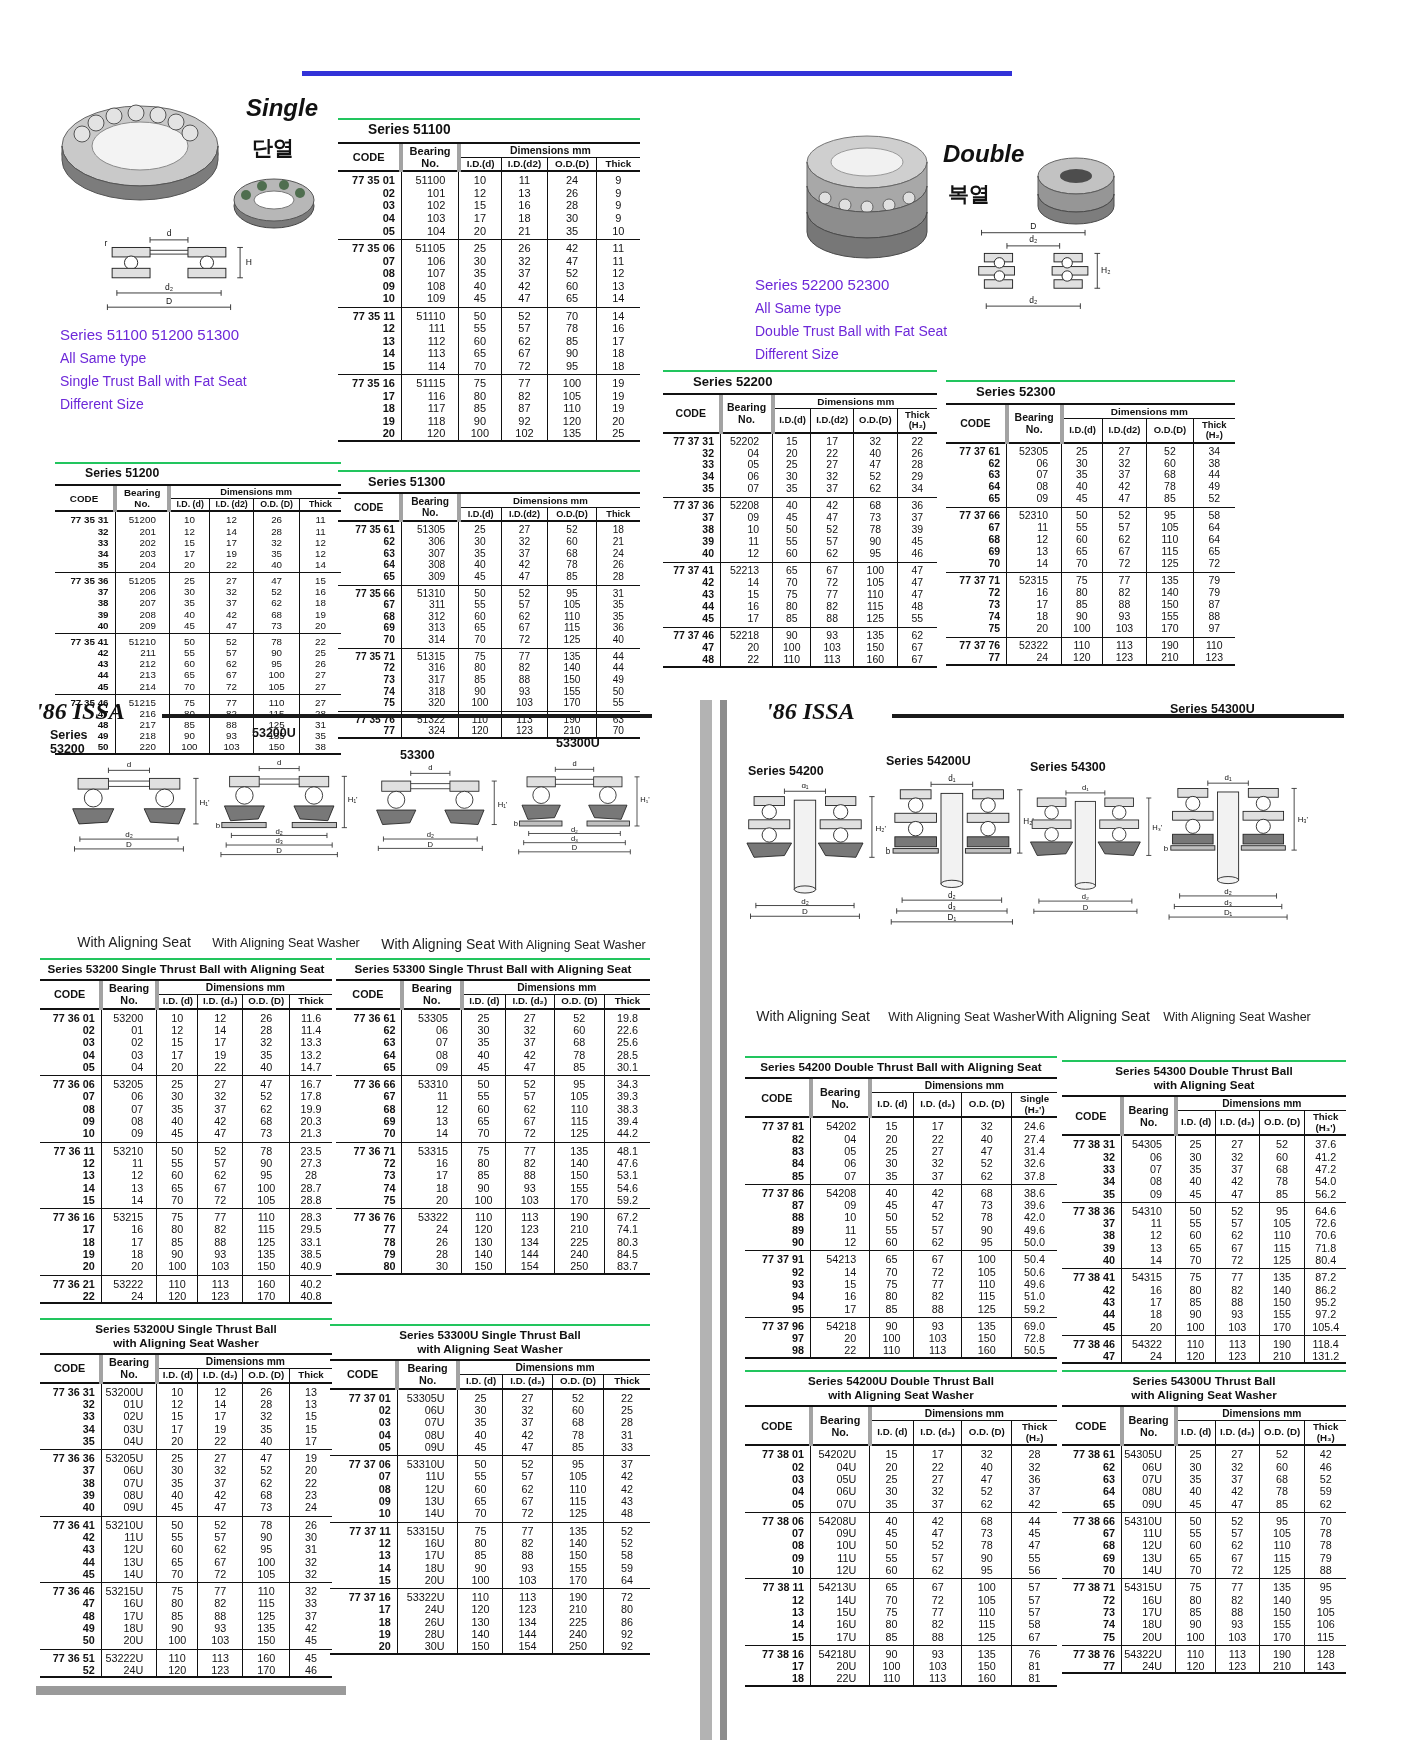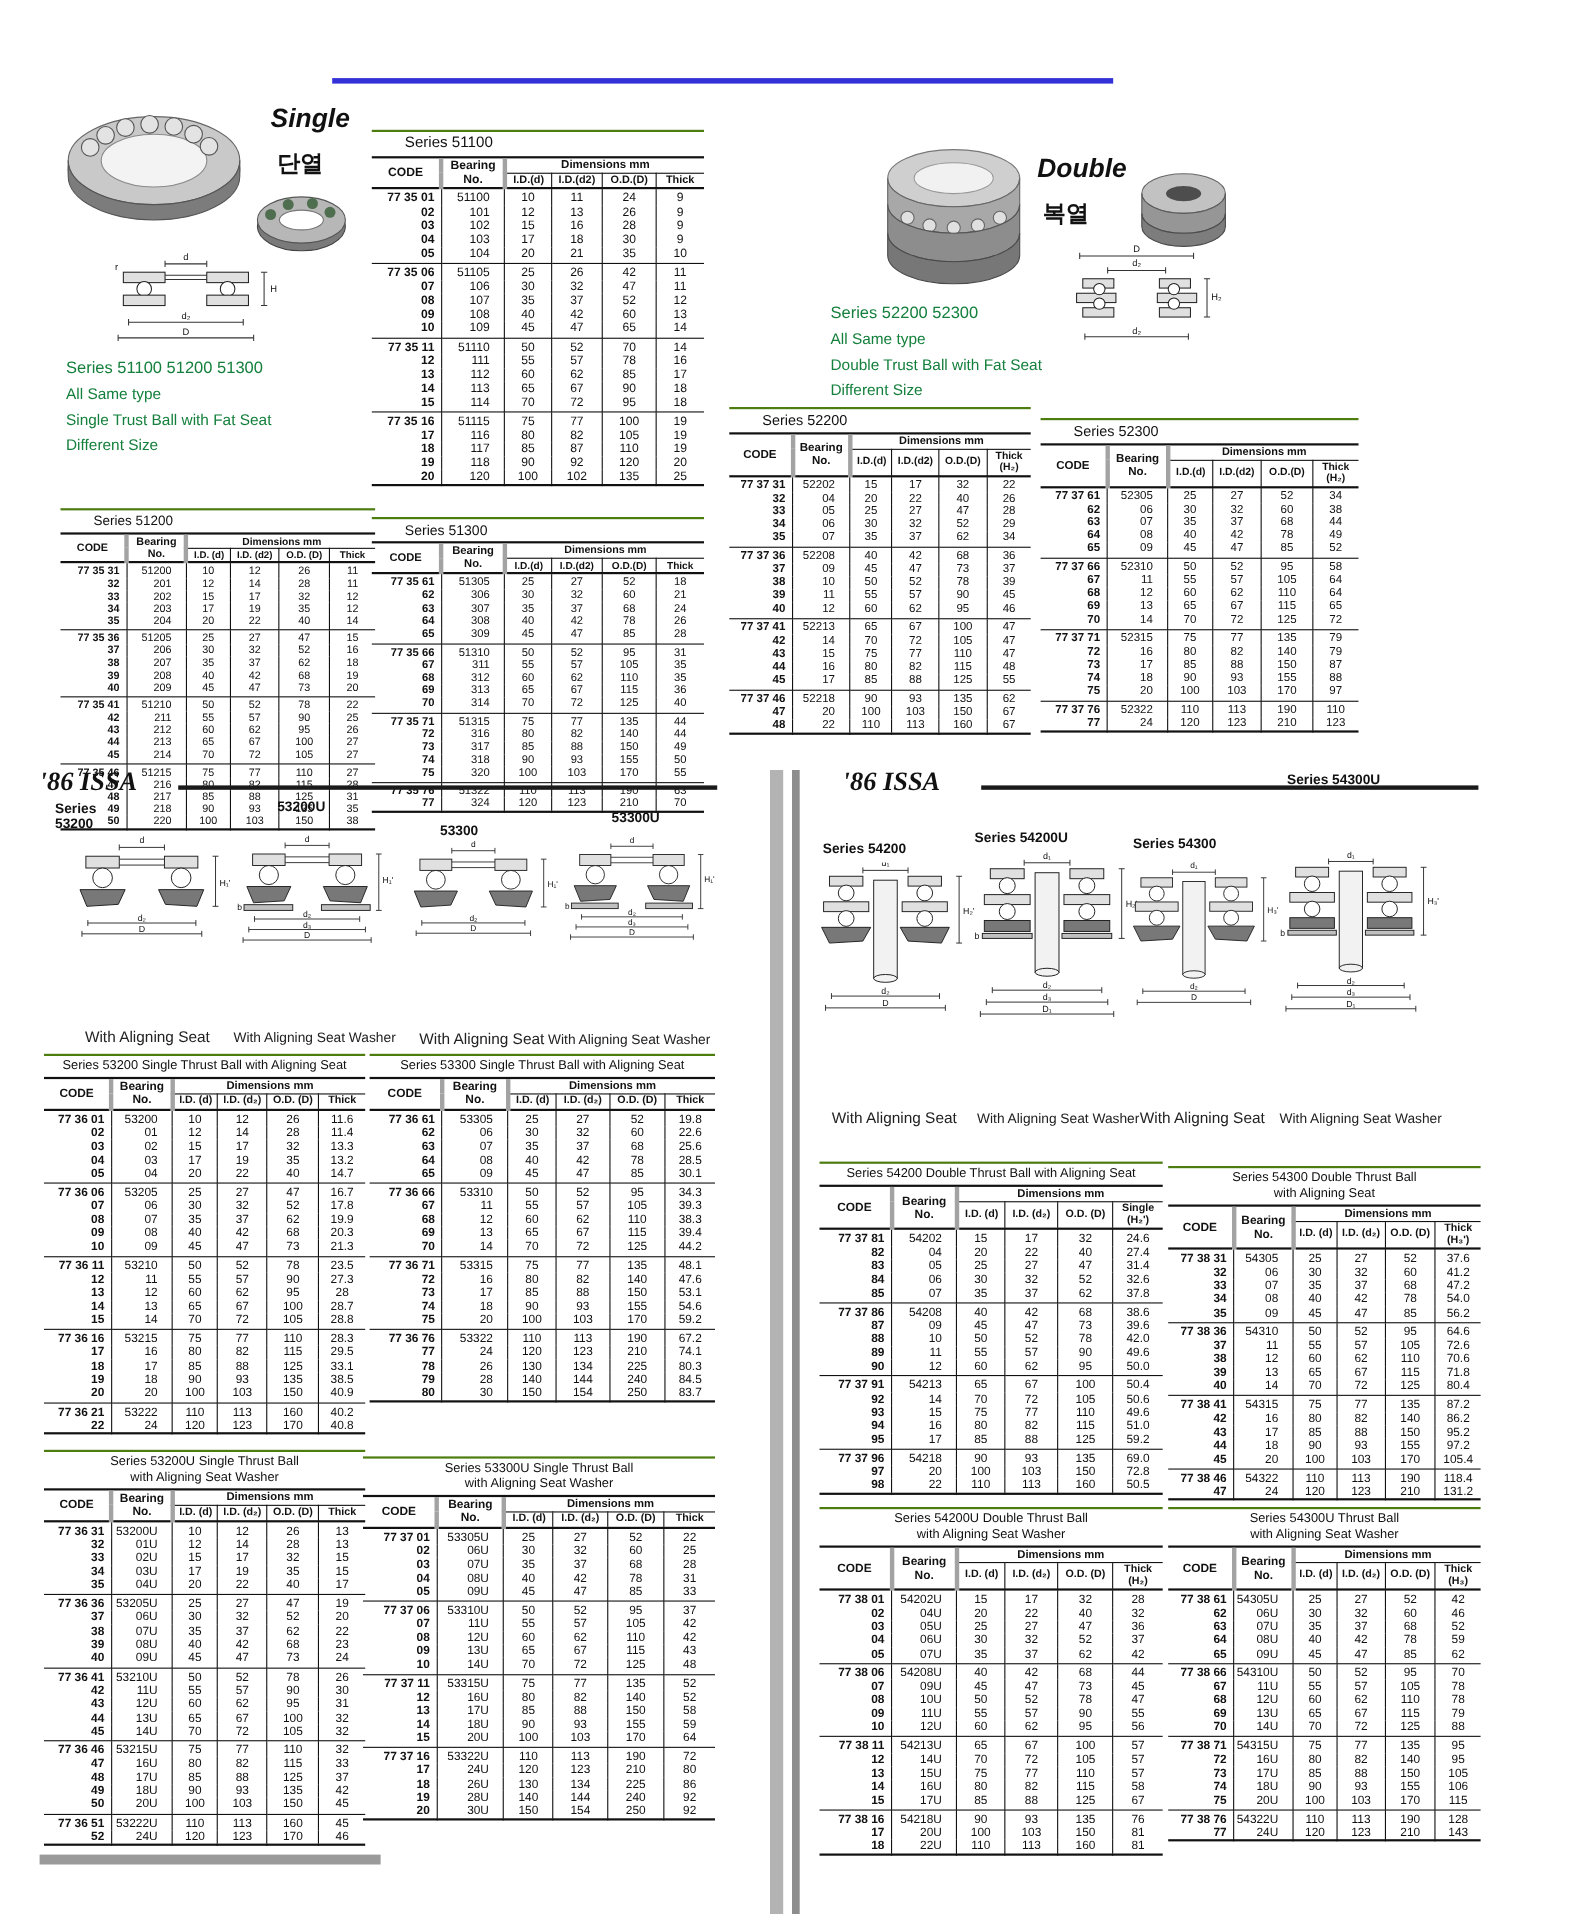--- a/index.html
+++ b/index.html
@@ -7,29 +7,29 @@
   .page { position:relative; width:1428px; height:1740px; background:#fff; overflow:hidden; }
   .abs { position:absolute; }
 
   
   .hdr { position:absolute; left:0; top:20px; width:100%; text-align:center; white-space:nowrap; }
   .t-en { font-style:italic; font-weight:bold; font-size:37px; letter-spacing:1px; }
   .t-ko { font-weight:bold; font-size:25px; margin-left:26px; }
   .t-rule { position:absolute; background:#3232d8; height:5px; }
 
   
-  .info-line  { font-size:14px; color:#15803d; margin-bottom:7px; white-space:nowrap; }
+  .info-line  { font-size:14px; color:#6d28d9; margin-bottom:7px; white-space:nowrap; }
   .info-first { font-size:15px; }
   .lbl-big { font-style:italic; font-weight:bold; font-size:24px; }
   .lbl-ko  { font-weight:bold; font-size:21px; }
 
   
   .ctbl { position:absolute; }
   .ctbl table { width:100%; border-collapse:collapse; border-bottom:2px solid #111; }
-  .ct-title { font-weight:normal; text-align:center; border-top:2px solid #4d7c0f; border-bottom:2px solid #111;
+  .ct-title { font-weight:bold; text-align:center; border-top:2px solid #22c55e; border-bottom:2px solid #111;
               padding:2px 0 3px; font-size:1.08em; line-height:1.2; }
   .t-left .ct-title { text-align:left; padding-left:30px; font-size:1.25em; }
   .ctbl th { font-weight:bold; }
   .h-code,.h-brg { border-right:4px solid #a3a3a3; font-size:1.0em; padding:1px 2px; }
   .h-dims { border-bottom:1px solid #111; font-size:0.95em; padding:1px 0; }
   .h-dim  { border-right:1px solid #111; font-size:0.9em; padding:1px 1px; line-height:1.1; }
   .h-dim:last-child { border-right:none; }
   .ctbl thead { border-bottom:2px solid #111; }
   .ctbl tbody td { border-right:1px solid #111; padding:0 2px; line-height:1.14; }
   .ctbl tbody td:last-child { border-right:none; }

